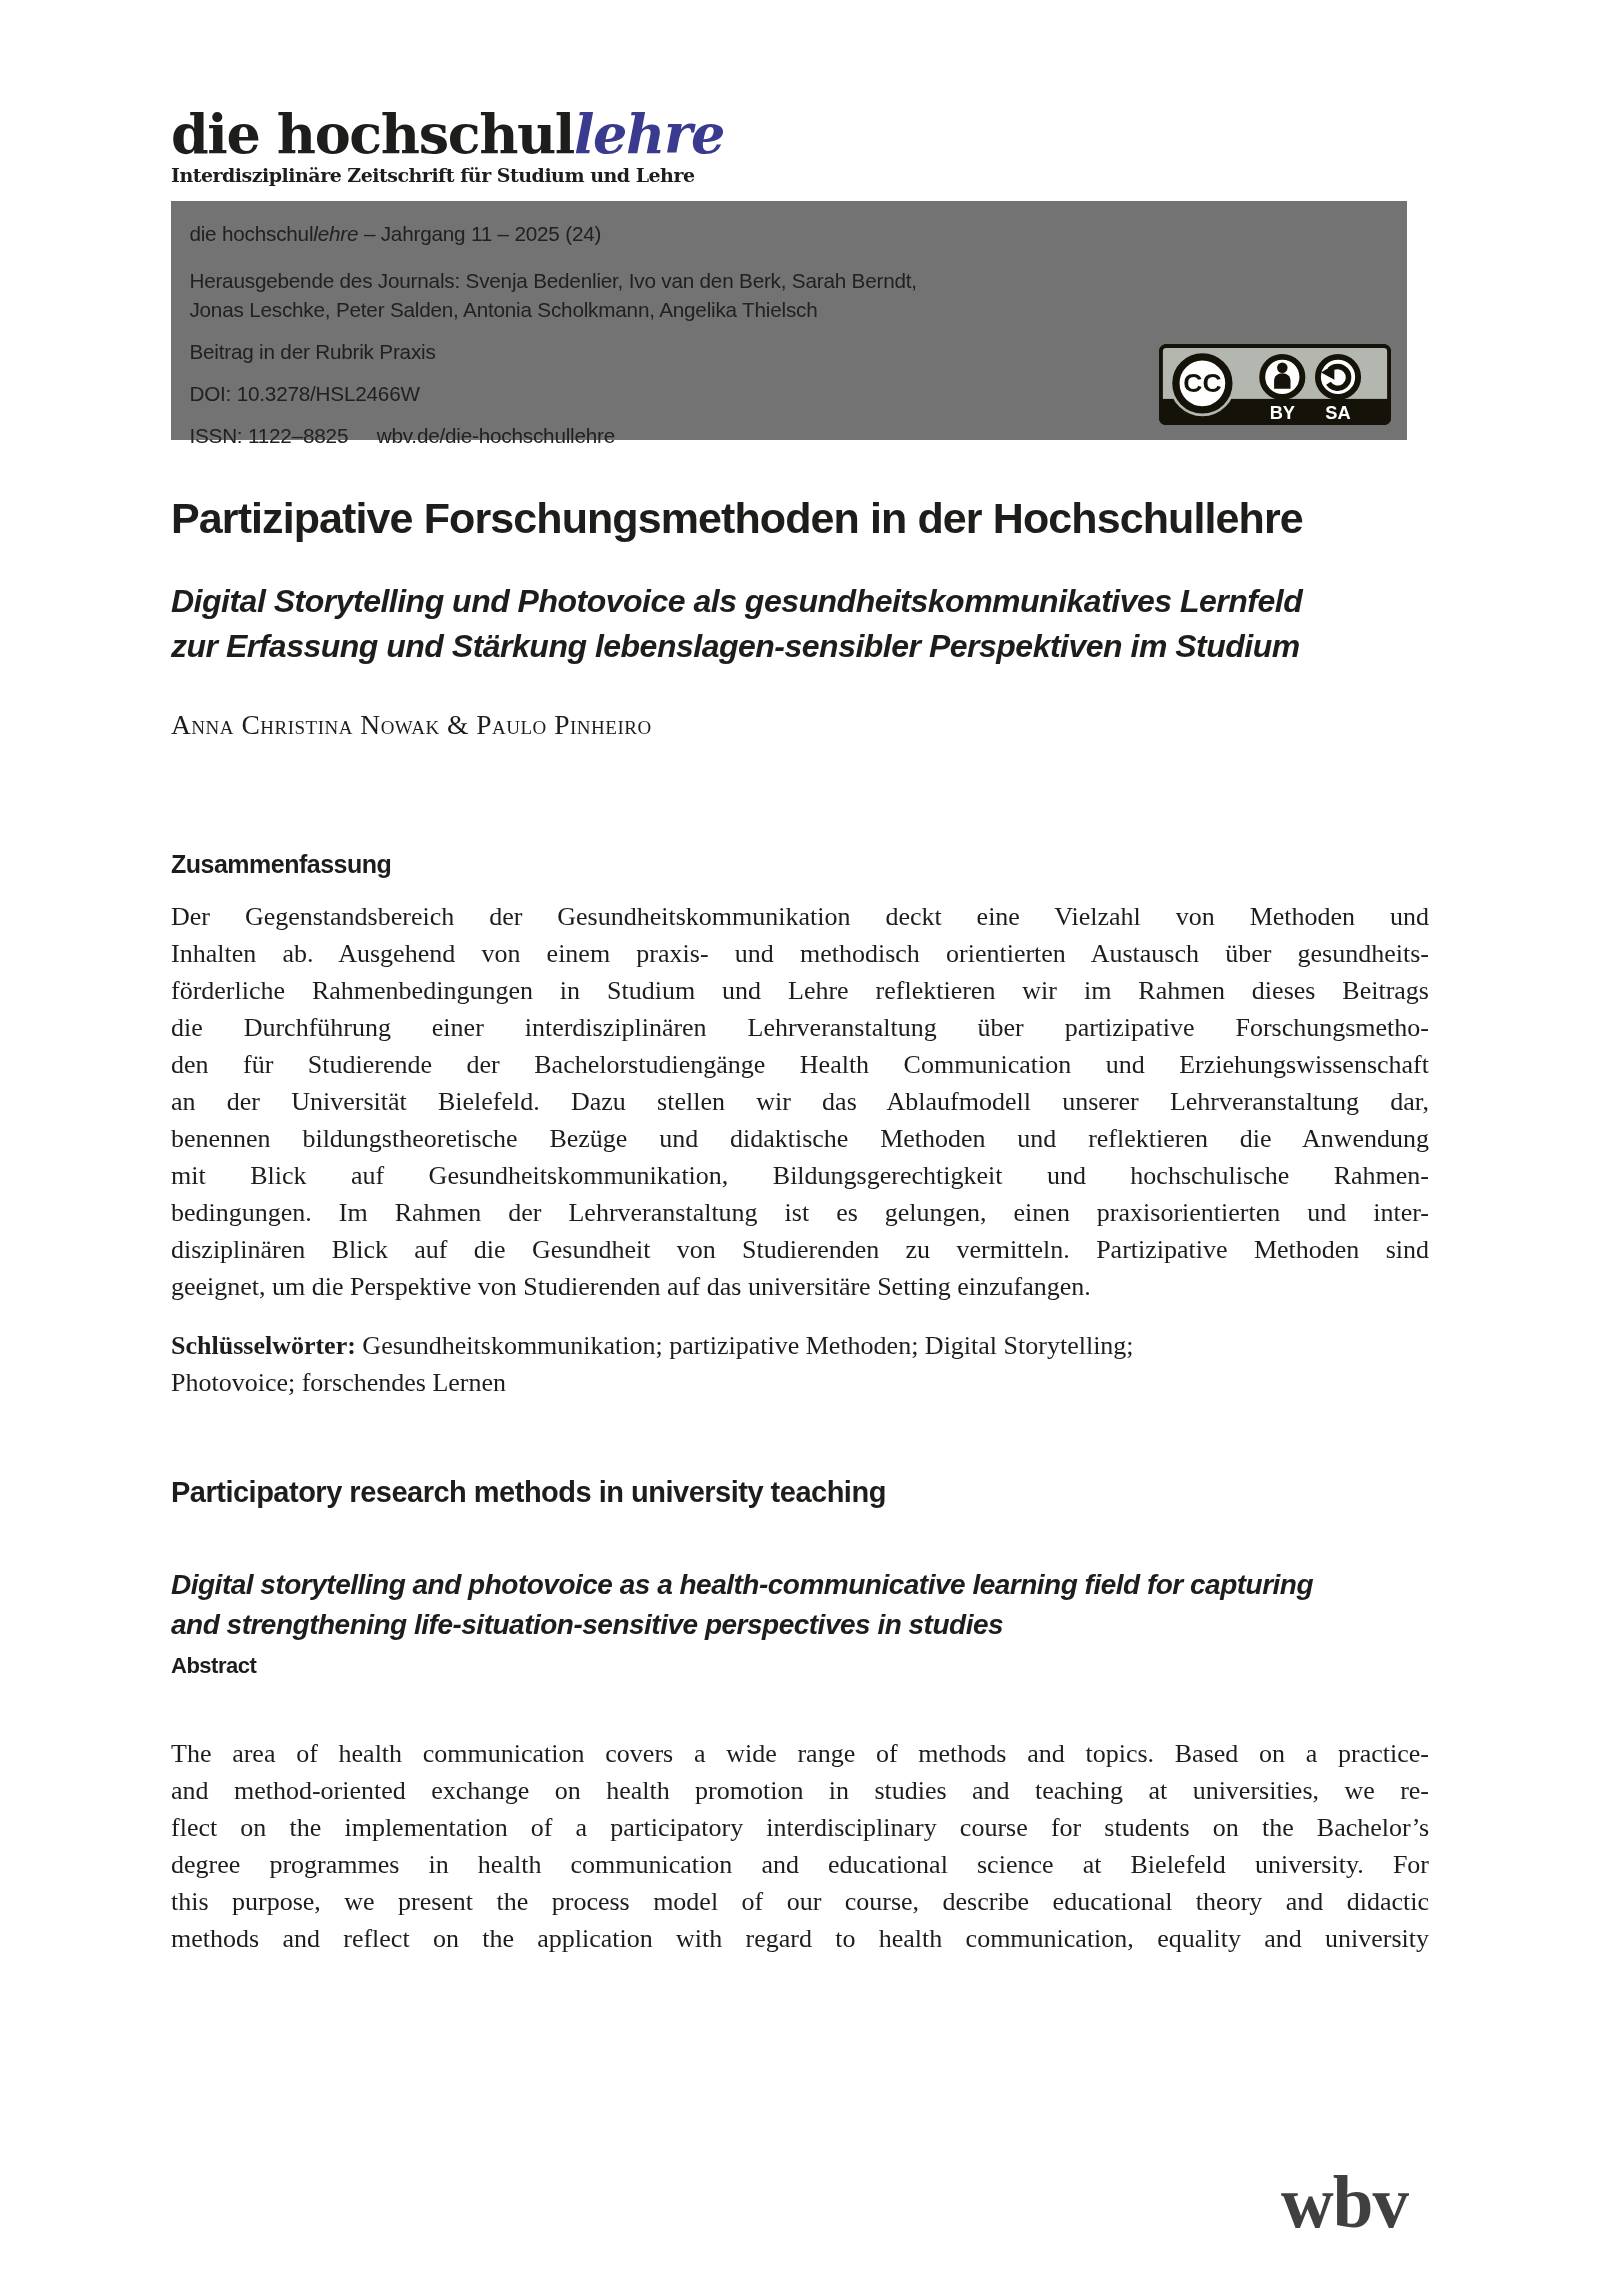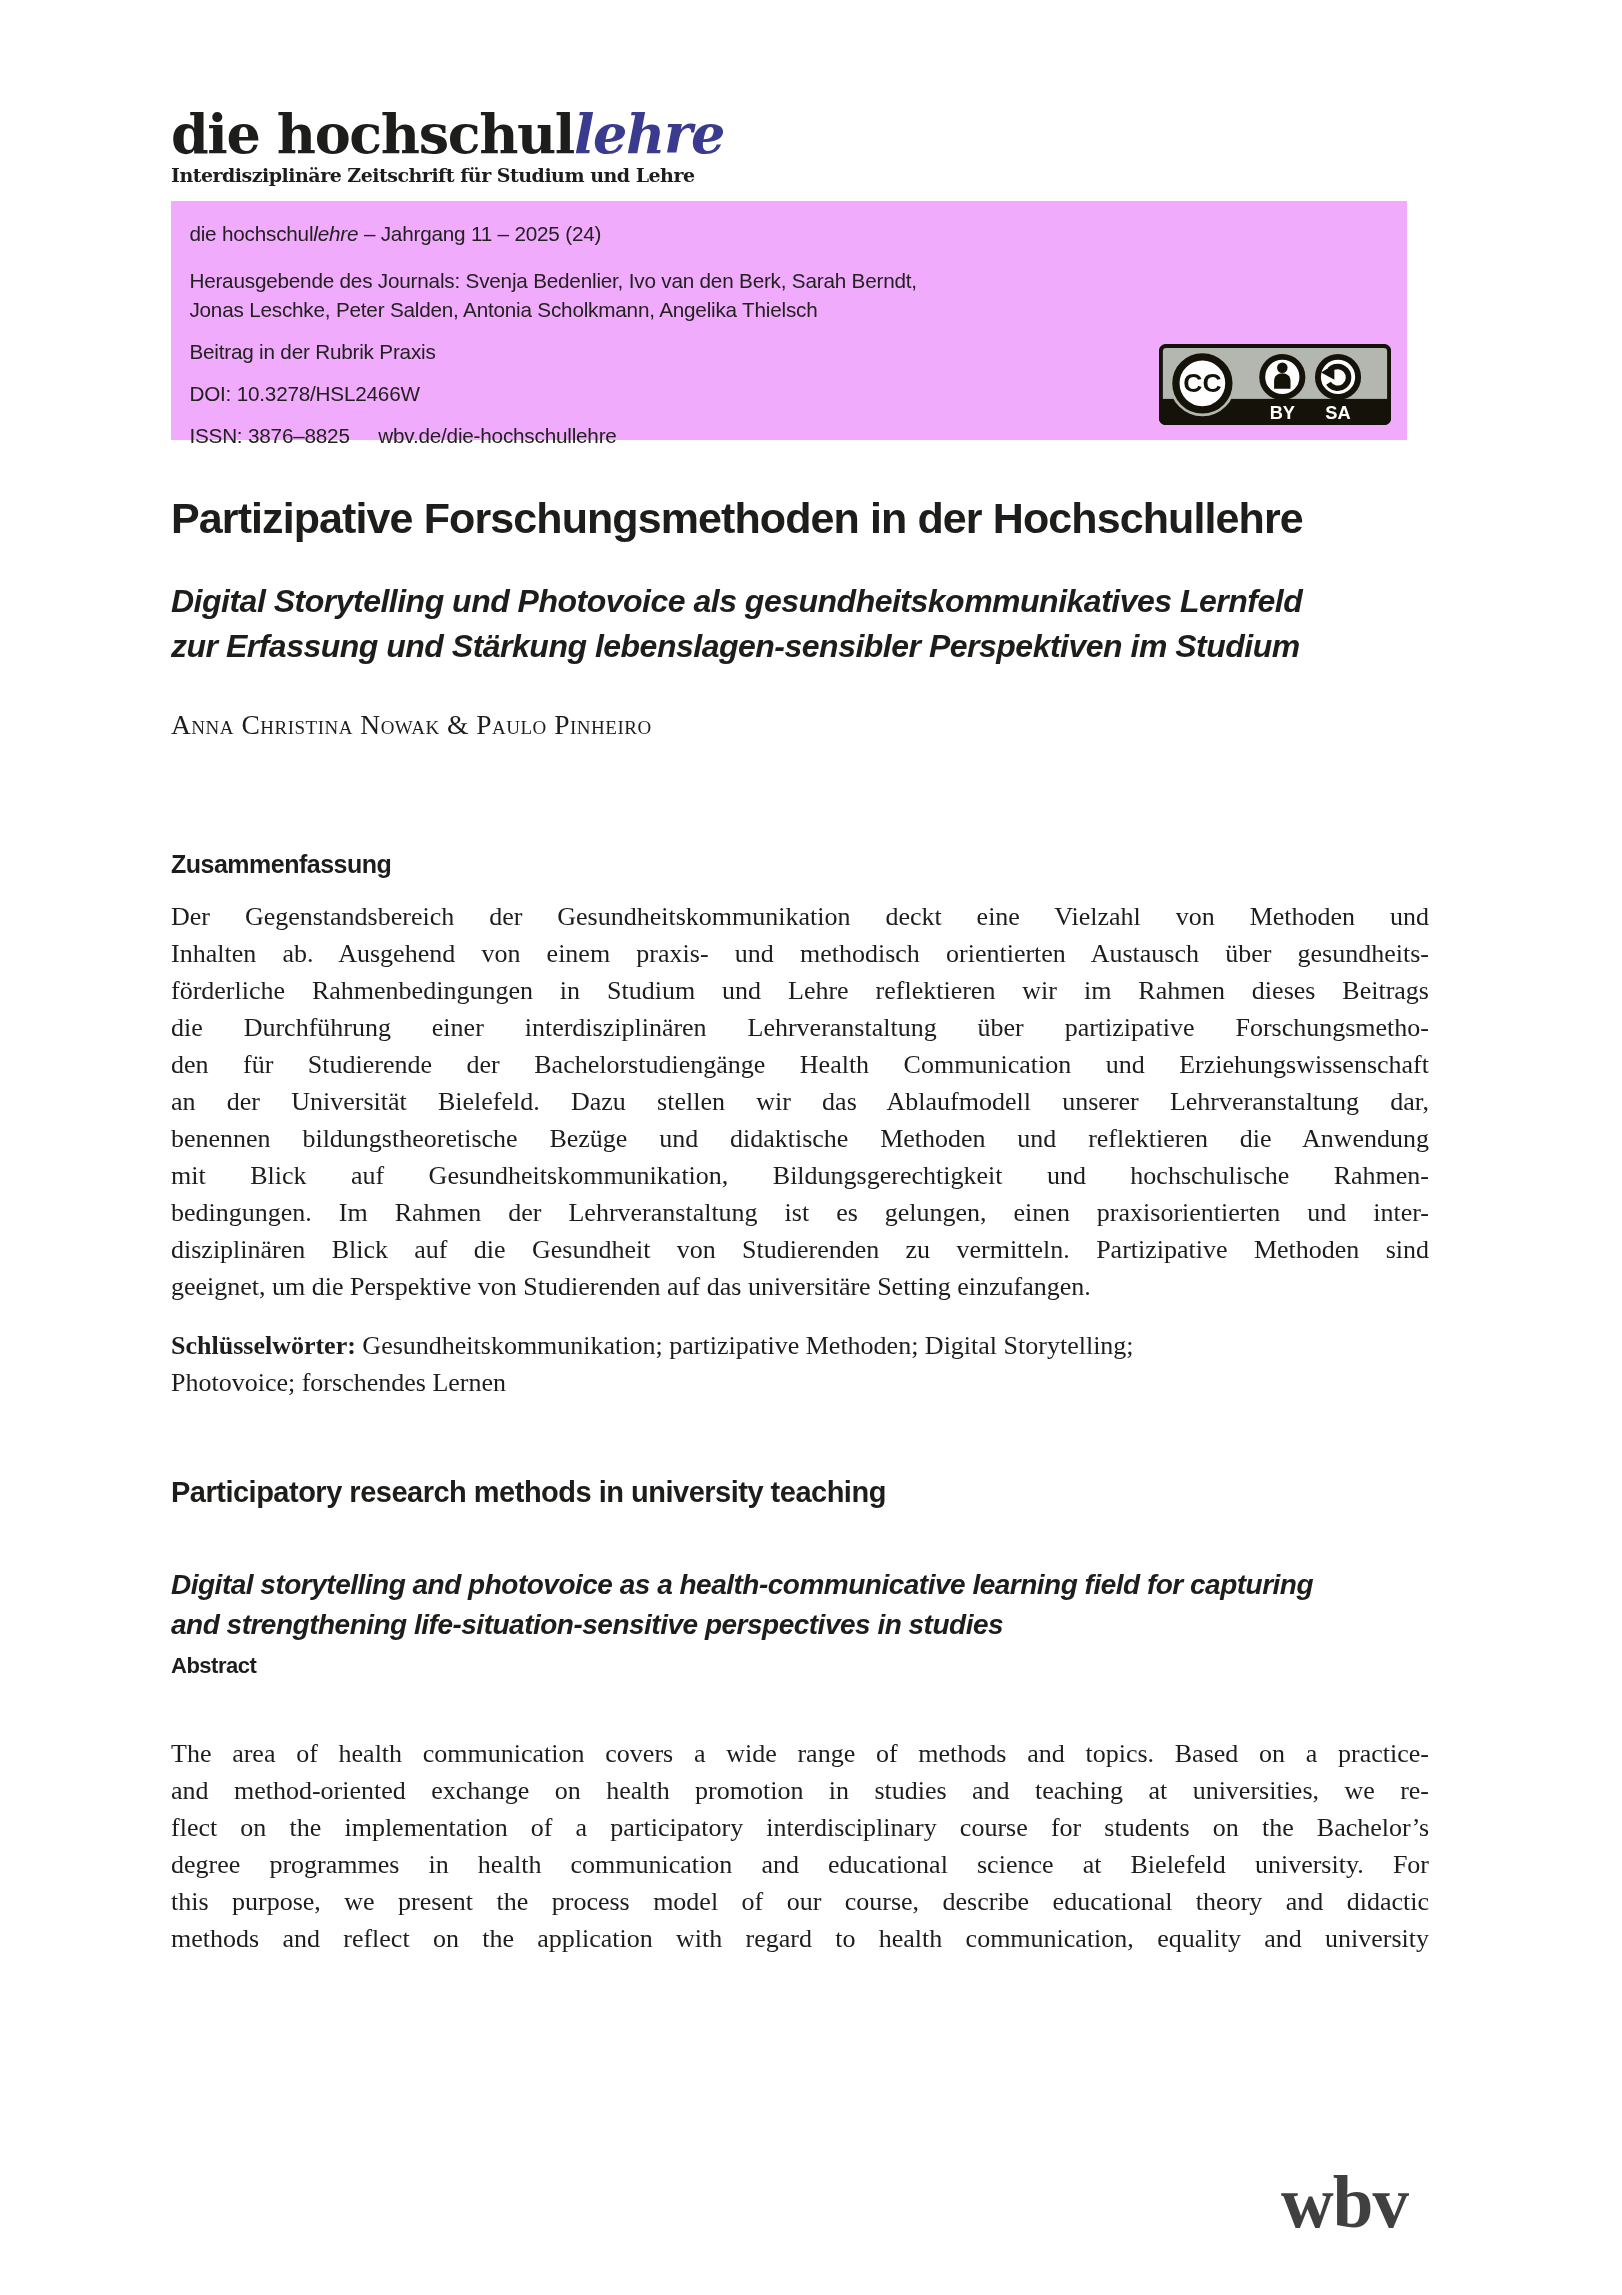--- a/index.html
+++ b/index.html
@@ -17,21 +17,21 @@
   .masthead { position:absolute; left:171px; top:107px; }
   .logo { font-family:"DejaVu Serif", serif; font-weight:bold; font-size:54px; line-height:1; letter-spacing:-1.4px; white-space:nowrap; }
   .logo .roman { color:#1d1d1b; }
   .logo .ital  { font-style:italic; }
   .logo-tagline { font-family:"DejaVu Serif", serif; font-weight:bold; font-size:19px; line-height:1; margin-top:4.6px; letter-spacing:-0.5px; white-space:nowrap; }
 
   
   .info-box {
     position:absolute; left:171px; top:201px;
     width:1236px; height:239px;
-    background:#f0abfc;
+    background:#737373;
     font-family:"Liberation Sans", sans-serif;
     font-size:20.7px; color:#22211f;
     padding:18.4px 0 0 18.4px;
   }
   .ib-line { line-height:29px; white-space:nowrap; letter-spacing:-0.2px; }
   .ib-journal { margin-bottom:17.4px; }
   .ib-journal .ital { font-style:italic; }
   .ib-editors { margin-bottom:13px; }
   .ib-rubric  { margin-bottom:13px; }
   .ib-doi     { margin-bottom:13px; }
@@ -110,21 +110,21 @@
     <div class="ib-line ib-journal">
       <span>die hochschul</span><span class="ital">lehre</span><span> – Jahrgang 11 – 2025 (24)</span>
     </div>
     <div class="ib-editors">
       <div class="ib-line">Herausgebende des Journals: Svenja Bedenlier, Ivo van den Berk, Sarah Berndt,</div>
       <div class="ib-line">Jonas Leschke, Peter Salden, Antonia Scholkmann, Angelika Thielsch</div>
     </div>
     <div class="ib-line ib-rubric">Beitrag in der Rubrik Praxis</div>
     <div class="ib-line ib-doi">DOI: 10.3278/HSL2466W</div>
     <div class="ib-line ib-issn">
-      <span>ISSN: 3876–8825</span><span class="gap"></span><span>wbv.de/die-hochschullehre</span>
+      <span>ISSN: 1122–8825</span><span class="gap"></span><span>wbv.de/die-hochschullehre</span>
     </div>
 
     <div class="cc-badge">
       <svg viewBox="0 0 508 177" xmlns="http://www.w3.org/2000/svg" style="font-size:45px">
         <defs>
             <clipPath id="rbox">
               <rect x="0" y="0" width="508" height="177" rx="14"></rect>
             </clipPath>
           </defs>
         <g clip-path="url(#rbox)">

